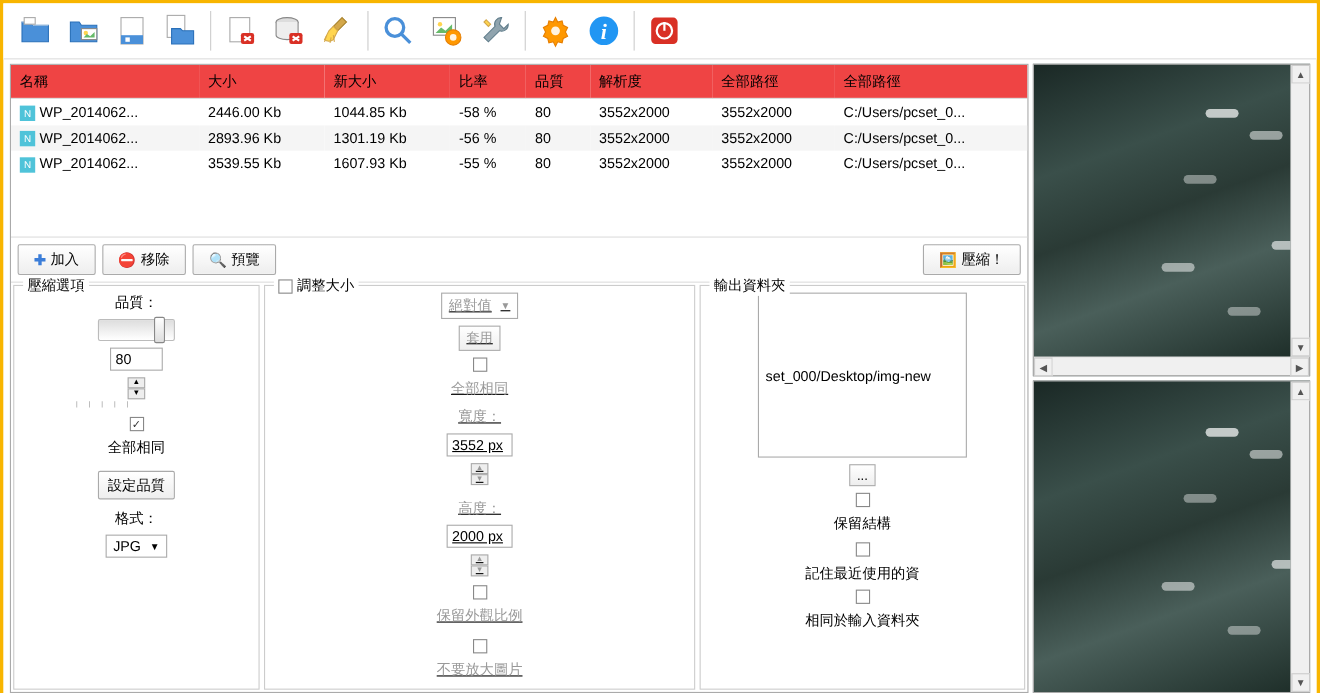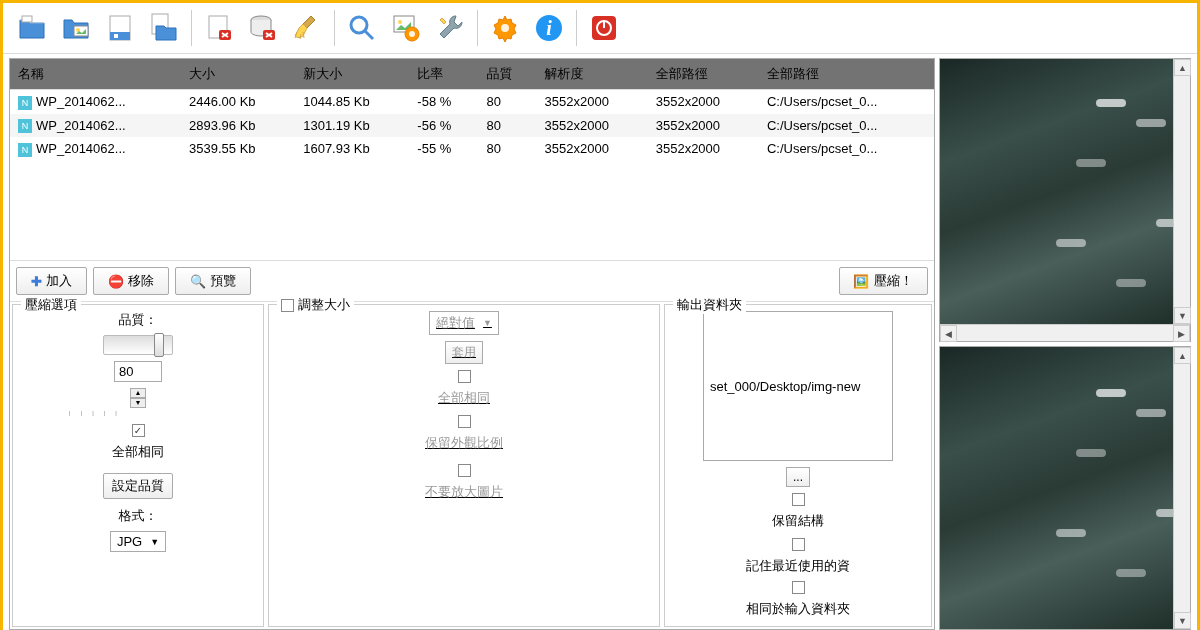--- a/index.html
+++ b/index.html
@@ -14,30 +14,30 @@
 .preview-box { flex: 1; border: 1px solid #aaa; background: #2a3f3a; position: relative; display: flex; flex-direction: column; }
 .preview-img { flex: 1; background: linear-gradient(160deg, #1a2825 0%, #3a4f4a 30%, #2a3a35 50%, #4a5f5a 70%, #1f2f2a 100%); position: relative; overflow: hidden; }
 .preview-img::before { content: ""; position: absolute; top: 15%; right: 20%; width: 30px; height: 8px; background: rgba(255,255,255,0.7); border-radius: 4px; box-shadow: 40px 20px 0 rgba(255,255,255,0.5), -20px 60px 0 rgba(255,255,255,0.4), 60px 120px 0 rgba(255,255,255,0.6), -40px 140px 0 rgba(255,255,255,0.5), 20px 180px 0 rgba(255,255,255,0.4); }
 .scroll-v { width: 17px; background: #f0f0f0; border-left: 1px solid #ccc; display: flex; flex-direction: column; }
 .scroll-h { height: 17px; background: #f0f0f0; border-top: 1px solid #ccc; display: flex; }
 .scroll-btn { width: 17px; height: 17px; background: #f0f0f0; border: 1px solid #ccc; display: flex; align-items: center; justify-content: center; font-size: 9px; color: #555; cursor: pointer; }
 .scroll-track { flex: 1; background: #f0f0f0; }
 .preview-inner { display: flex; flex: 1; }
 .table-wrapper { flex: 1; overflow: auto; }
 table { width: 100%; border-collapse: collapse; }
-th { text-align: left; padding: 6px 8px; font-weight: normal; border-bottom: 1px solid #ddd; background: #737373; font-size: 13px; white-space: nowrap; }
+th { text-align: left; padding: 6px 8px; font-weight: normal; border-bottom: 1px solid #ddd; background: #ef4444; font-size: 13px; white-space: nowrap; }
 td { padding: 4px 8px; white-space: nowrap; font-size: 13px; }
 tr.row:nth-child(2) { background: #f5f5f5; }
 .file-icon { display: inline-block; width: 14px; height: 14px; background: #4fc3d9; color: #fff; font-size: 9px; text-align: center; line-height: 14px; margin-right: 4px; vertical-align: middle; }
 .action-bar { display: flex; padding: 6px; gap: 6px; border-top: 1px solid #ddd; }
 .btn { padding: 4px 14px; border: 1px solid #aaa; background: linear-gradient(#fff, #eee); cursor: pointer; display: flex; align-items: center; gap: 4px; font-size: 13px; border-radius: 2px; }
 .spacer { flex: 1; }
 .bottom-panels { display: flex; gap: 0; border-top: 1px solid #ddd; padding: 0; }
 .panel-group { border: 1px solid #ccc; margin: 2px; padding: 6px 8px 8px; position: relative; display: flex; flex-direction: column; gap: 8px; }
-.panel-group.g1 { width: 252px; }
+.panel-group.g1 { width: 224px; }
 .panel-group.g2 { width: 392px; text-decoration: underline; }
 .panel-group.g3 { flex: 1; }
 .panel-title { position: absolute; top: -9px; left: 8px; background: #fff; padding: 0 4px; font-size: 13px; }
 .panel-title.chk { display: flex; align-items: center; gap: 4px; }
 .row-ctrl { display: flex; align-items: center; gap: 6px; font-size: 13px; flex-direction: column; }
 .slider { width: 70px; height: 20px; position: relative; background: linear-gradient(#ddd, #fff); border: 1px solid #bbb; border-radius: 2px; }
 .slider-thumb { position: absolute; top: -3px; left: 50px; width: 10px; height: 24px; background: linear-gradient(#fff, #ddd); border: 1px solid #888; border-radius: 2px; }
 .num-input { width: 48px; padding: 2px 4px; border: 1px solid #aaa; font-size: 13px; }
 .spin-btns { display: flex; flex-direction: column; }
 .spin-btn { width: 16px; height: 10px; border: 1px solid #aaa; background: #eee; font-size: 7px; line-height: 8px; text-align: center; cursor: pointer; }
@@ -271,20 +271,35 @@
           <div class="row-ctrl disabled">
             <div class="select-box">
                 <span>絕對值</span>
                 <span class="select-arrow">▼</span>
               </div>
             <button class="sm-btn disabled">套用</button>
             <span class="chk-box"></span>
             <span>全部相同</span>
           </div>
           <div class="row-ctrl disabled">
+            <span>寬度：</span>
+            <input class="num-input" style="width: 60px;" value="3552 px">
+            <div class="spin-btns">
+                <div class="spin-btn">▲</div>
+                <div class="spin-btn">▼</div>
+              </div>
+            <span style="width:18px"></span>
+            <span>高度：</span>
+            <input class="num-input" style="width: 60px;" value="2000 px">
+            <div class="spin-btns">
+                <div class="spin-btn">▲</div>
+                <div class="spin-btn">▼</div>
+              </div>
+          </div>
+          <div class="row-ctrl disabled">
             <span class="chk-box"></span>
             <span>保留外觀比例</span>
             <span style="width:20px"></span>
             <span class="chk-box"></span>
             <span>不要放大圖片</span>
           </div>
         </div>
 
         <div class="panel-group g3">
           <div class="panel-title">輸出資料夾</div>

